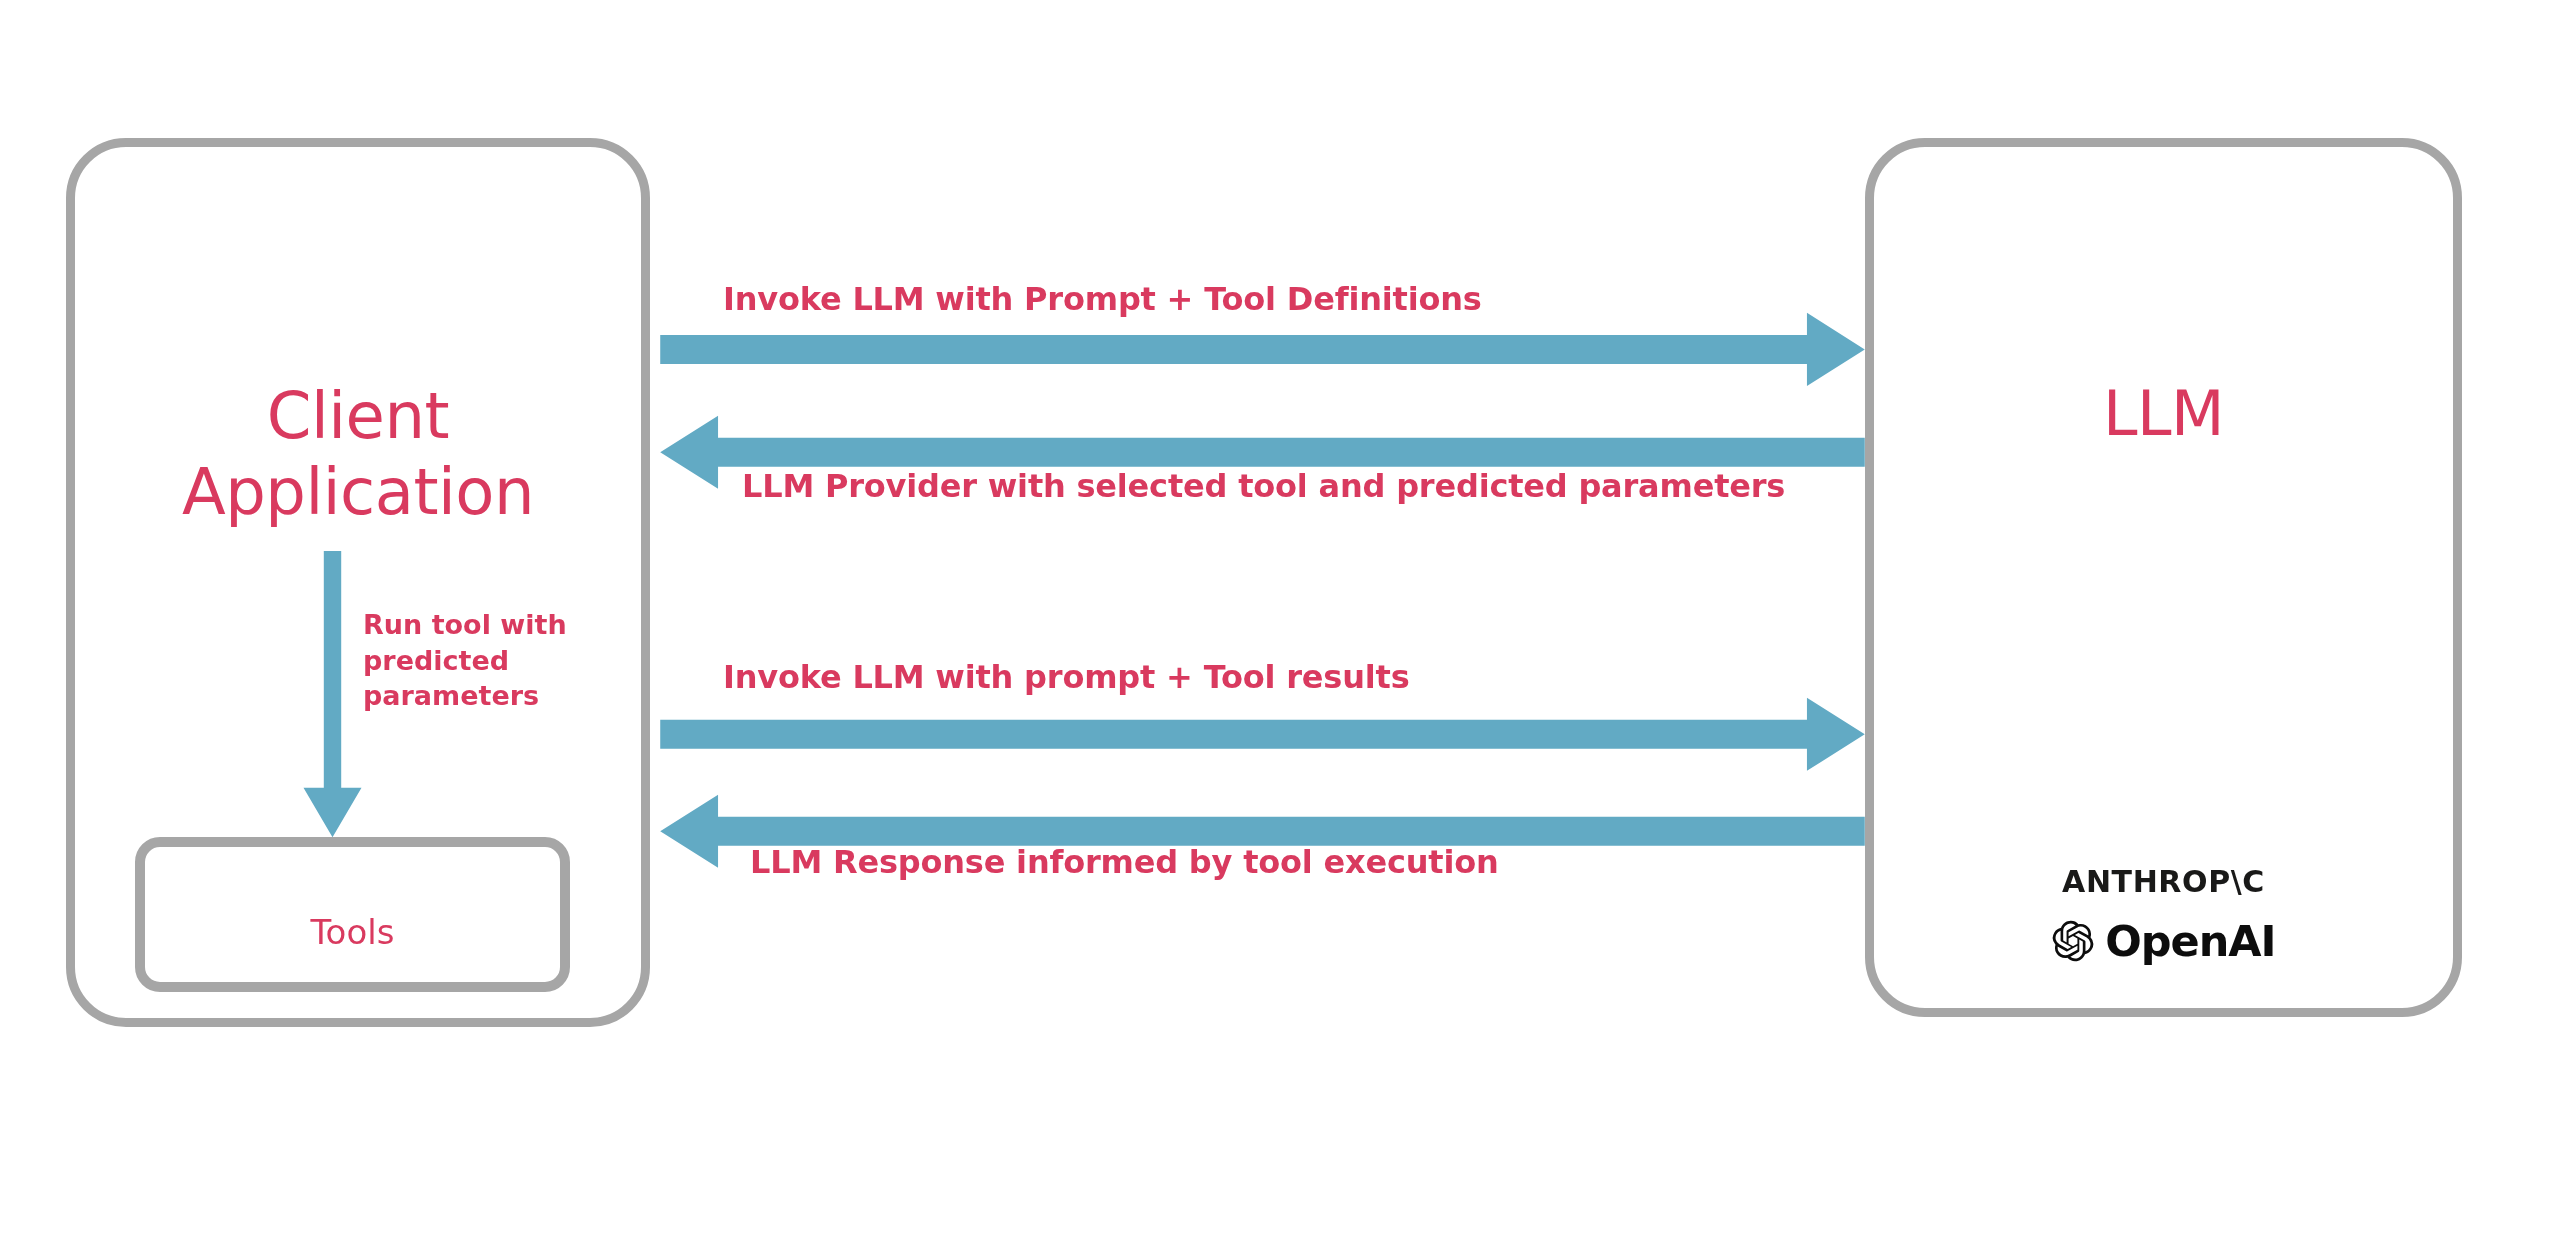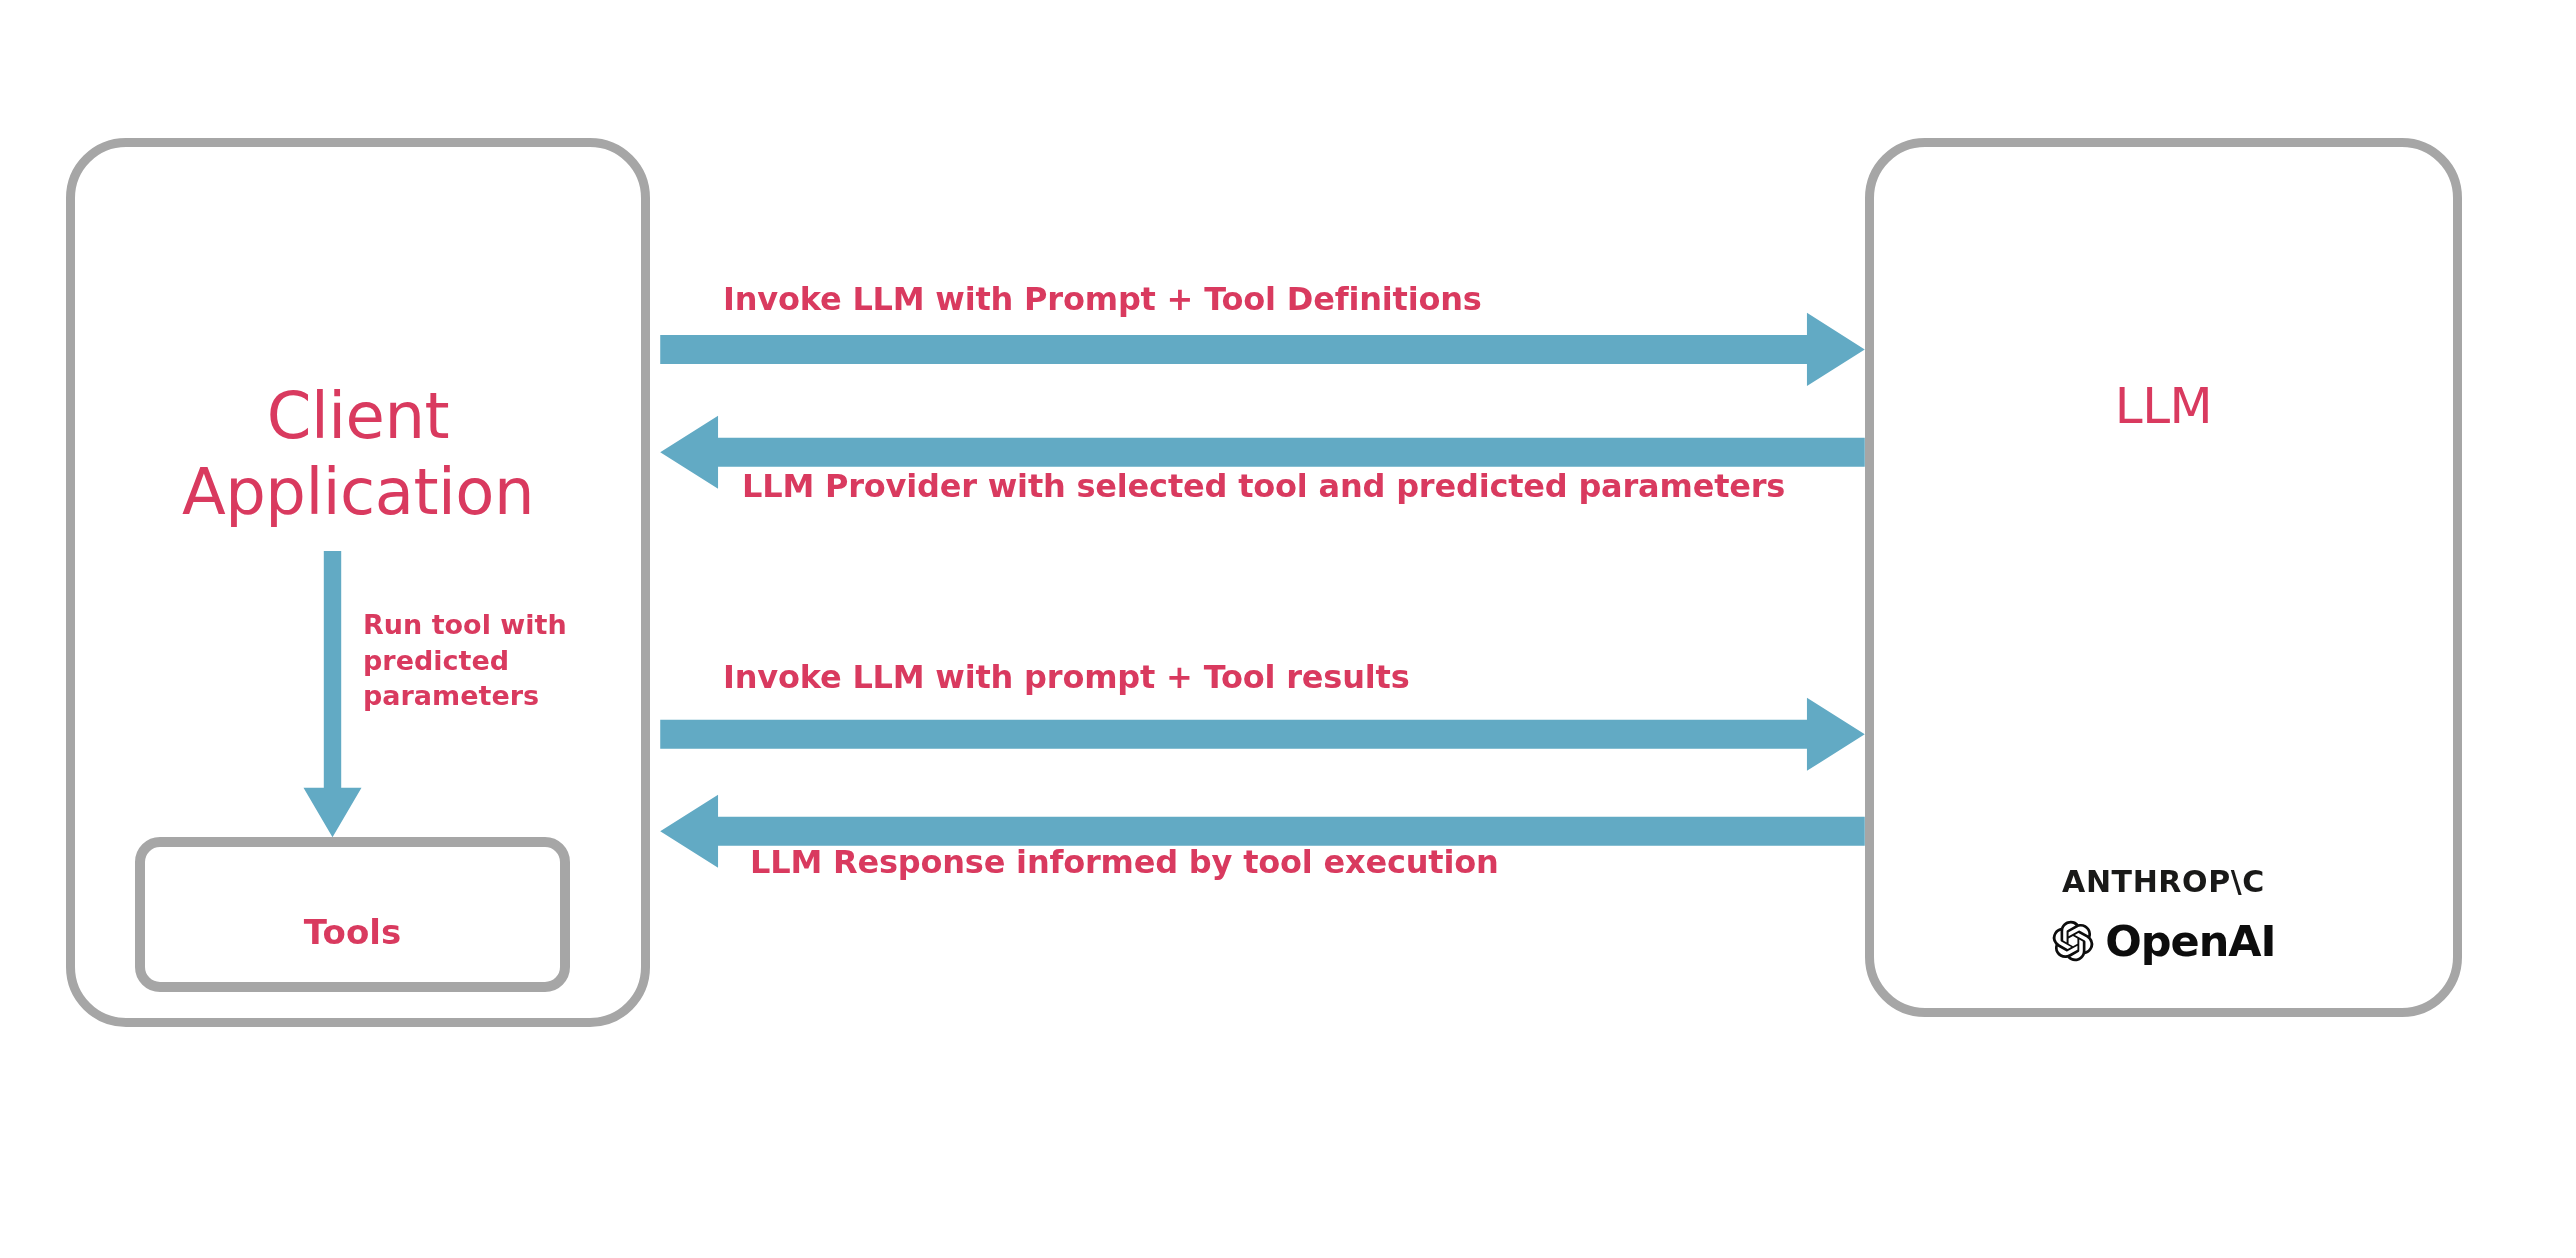--- a/index.html
+++ b/index.html
@@ -54,21 +54,21 @@
     font-weight: 400;
     line-height: 1.18;
     letter-spacing: -0.5px;
   }
   #client-title {
     top: 232px;
     font-size: 64px;
   }
   #provider-title {
     top: 230px;
-    font-size: 50px;
+    font-size: 62px;
   }
 
   
   #tools-box {
     position: absolute;
     box-sizing: border-box;
     left: 135px;
     top: 837px;
     width: 435px;
     height: 155px;
@@ -76,21 +76,21 @@
     border-radius: 25px;
     background: #ffffff;
     z-index: 4;
     display: flex;
     align-items: center;
     justify-content: center;
   }
   #tools-label {
     color: #d93a5f;
     font-size: 34px;
-    font-weight: 700;
+    font-weight: 400;
     margin-top: 35px;
   }
 
   
   .arrow-svg {
     position: absolute;
     z-index: 3;
     overflow: visible;
   }
 

